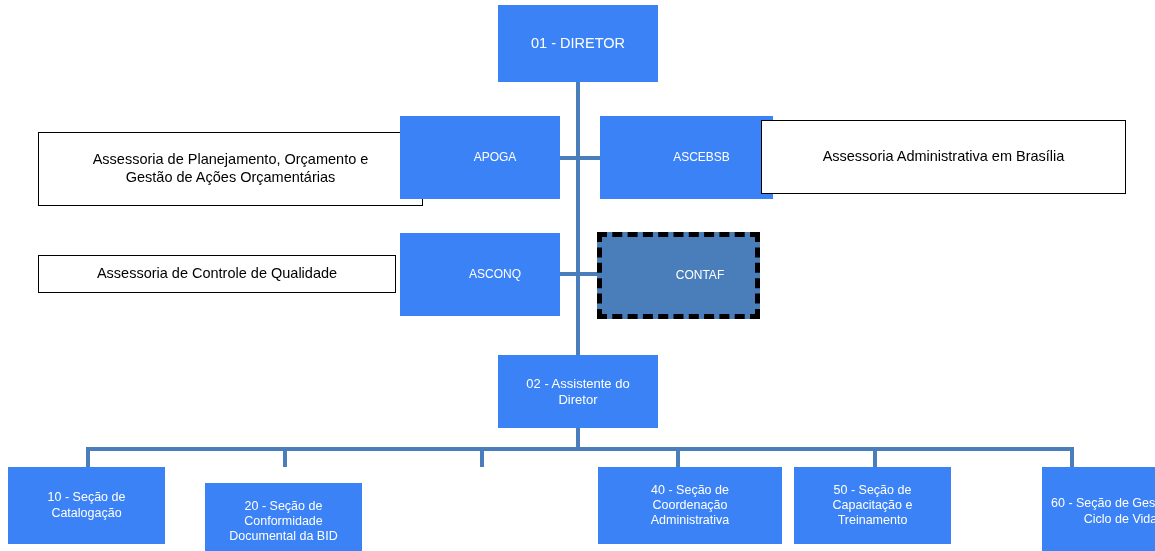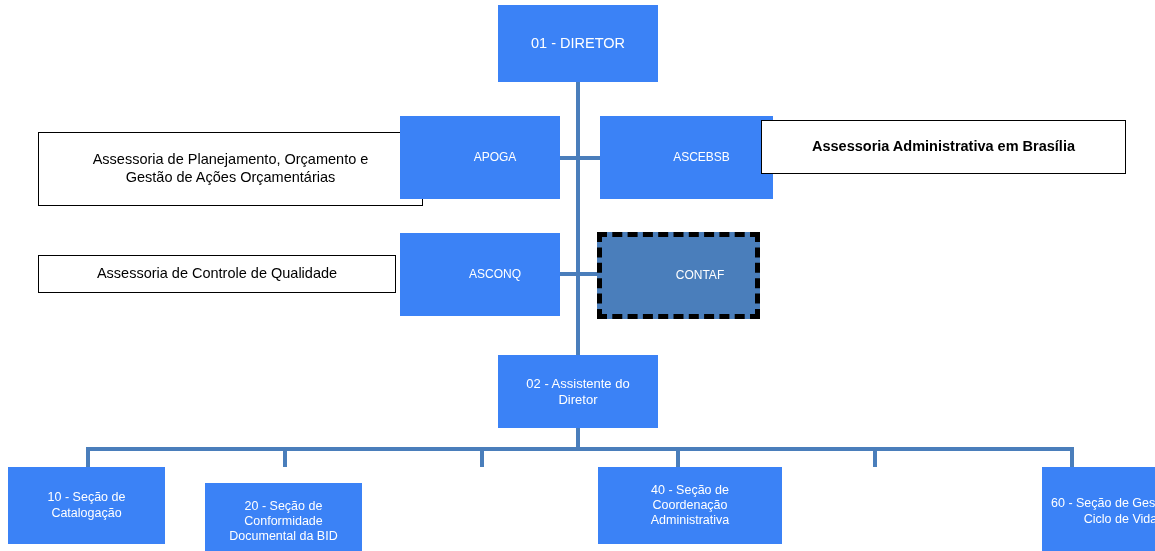--- a/index.html
+++ b/index.html
@@ -95,21 +95,21 @@
   </div>
 
   <div class="node node-blue" style="left:400px; top:116px; width:160px; height:83px;">
     <span class="node-label fs-14">APOGA</span>
   </div>
 
   <div class="node node-blue" style="left:600px; top:116px; width:173px; height:83px;">
     <span class="node-label fs-14">ASCEBSB</span>
   </div>
 
-  <div class="node node-white" style="left:761px; top:120px; width:365px; height:54px;font-weight:bold;">
+  <div class="node node-white" style="left:761px; top:120px; width:365px; height:74px;">
     <span class="node-label fs-15">Assessoria  Administrativa  em Brasília</span>
   </div>
 
   <div class="node node-blue" style="left:400px; top:233px; width:160px; height:83px;">
     <span class="node-label fs-14">ASCONQ</span>
   </div>
 
   <div class="node node-white" style="left:38px; top:255px; width:358px; height:38px;">
     <span class="node-label fs-15">Assessoria  de Controle de Qualidade</span>
   </div>
@@ -135,19 +135,24 @@
 Documental da BID</span>
   </div>
 
 
   <div class="node node-blue" style="left:598px; top:467px; width:184px; height:77px;">
     <span class="node-label fs-12">40 - Seção de
 Coordenação
 Administrativa</span>
   </div>
 
+  <div class="node node-blue" style="left:794px; top:467px; width:157px; height:77px;">
+    <span class="node-label fs-12">50 - Seção de
+Capacitação e
+Treinamento</span>
+  </div>
 
   <div class="node node-blue" style="left:1042px; top:467px; width:157px; height:89px;">
     <span class="node-label fs-12">60 - Seção de Gestão de
 Ciclo de Vida</span>
   </div>
 
 </div>
 
 </body></html>

